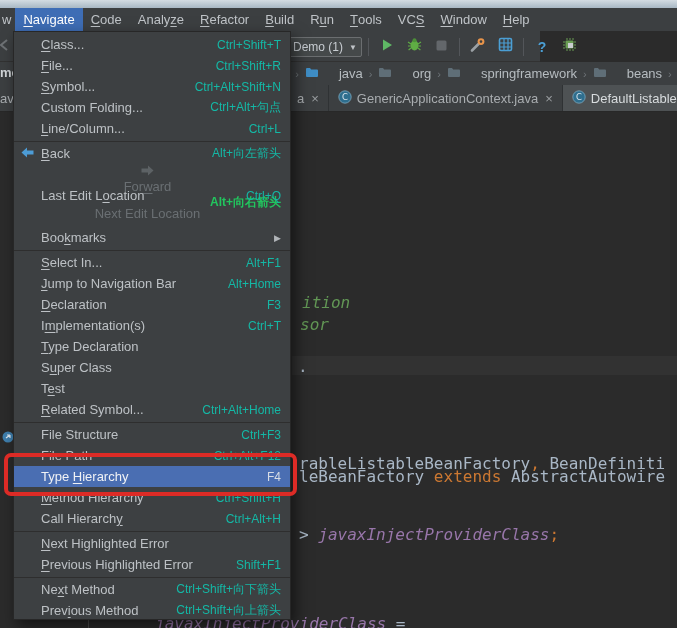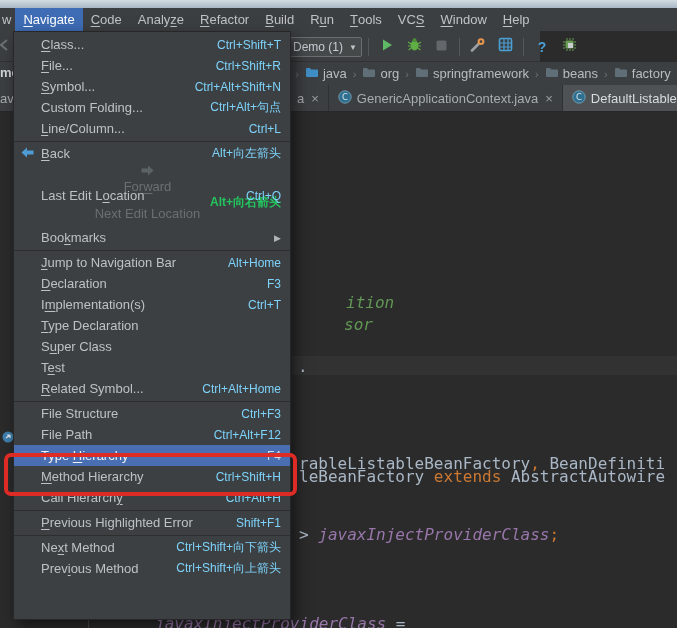--- a/index.html
+++ b/index.html
@@ -23,53 +23,53 @@
     border:1px solid #6b6e70; border-radius:2px; background:#45494a; color:#c8cdd2;
     font-size:12px; display:flex; align-items:center; padding:0 4px 0 6px; white-space:nowrap; }
   .run-combo .arrow { margin-left:auto; font-size:8px; color:#c0c4c8; }
   .tb-icons { position:absolute; left:368px; top:0; height:31px; display:flex; align-items:center; gap:9px; }
   .tb-sep { width:1px; height:18px; background:#53565a; }
   .tb-btn { width:18px; height:18px; display:flex; align-items:center; justify-content:center; }
 
   .breadcrumbs { position:absolute; left:0; top:62px; width:677px; height:23px;
     background:#3c3f41; color:#b6bcc0; font-size:13px; }
   .bc-row { position:absolute; left:280px; top:0; height:23px; display:flex; align-items:center; white-space:nowrap; }
-  .bc-item { display:flex; align-items:center; gap:4px; padding:0 2px; }
+  .bc-item { display:flex; align-items:center; gap:20px; padding:0 2px; }
   .bc-chev { color:#6d7377; font-size:11px; padding:0 4px; }
   .bc-fragment { position:absolute; left:0; top:3px; color:#d2d6d9; font-weight:bold; font-size:13px; }
 
   .tabbar { position:absolute; left:0; top:85px; width:677px; height:27px;
     background:#3c3f41; border-bottom:1px solid #282828; color:#a9adb0; font-size:13px; }
   .tab-row { position:absolute; left:288px; top:0; height:26px; display:flex; align-items:stretch; }
   .tab { display:flex; align-items:center; gap:5px; padding:0 9px; border-right:1px solid #2f3234;
     background:#3c3f41; white-space:nowrap; }
   .tab.sel { background:#4e5254; color:#d8dcde; }
   .tab .close { color:#9a9ea1; font-size:13px; margin-left:2px; }
   .tab-fragment { position:absolute; left:0; top:6px; color:#a9adb0; font-size:13px; }
 
   
   .editor { position:absolute; left:0; top:112px; width:677px; height:516px; background:#2b2b2b; }
   .cur-line { position:absolute; left:292px; top:244px; width:385px; height:19px; background:#323232; }
   .code-line { position:absolute; font-family:"DejaVu Sans Mono", monospace; font-size:16px;
     white-space:pre; line-height:18px; }
   .c-plain { color:#a9b7c6; }
   .c-keyword { color:#cc7832; }
-  .c-comment { color:#629755; font-style:italic;margin-left:44px; }
+  .c-comment { color:#629755; font-style:italic; }
   .c-field { color:#9876aa; font-style:italic; }
   .gutter-mark { position:absolute; left:2px; top:317px; }
   .gutter-vline { position:absolute; left:88px; top:505px; width:1px; height:11px; background:#4d4d4d; }
 
   
   .popup { position:absolute; left:13px; top:31px; width:278px; height:589px;
     background:#3d4042; border:1px solid #272727; box-shadow:4px 6px 14px rgba(0,0,0,.55);
     padding-top:2px; z-index:5; font-size:13px; }
   .pm-item { height:21px; display:flex; align-items:center; padding-right:9px; color:#bdc1c5; }
   .pm-item .ic { width:27px; display:flex; justify-content:center; align-items:center; flex:none; }
   .pm-item .lbl { white-space:nowrap; }
-  .pm-item .sc { margin-left:auto; color:#7dd3fc; font-size:12px; white-space:nowrap; padding-left:14px; }
+  .pm-item .sc { margin-left:auto; color:#14b8a6; font-size:12px; white-space:nowrap; padding-left:14px; }
   .pm-item .sub { margin-left:auto; color:#b0b4b8; font-size:9px; }
   .pm-item.disabled { color:#6a6f73;flex-direction:column; }
   .pm-item.disabled .sc { color:#22c55e;font-weight:bold; }
   .pm-item.sel { background:#4a6eb2; color:#f0f2f5; }
   .pm-item.sel .sc { color:#d6dce6; }
   .pm-sep { height:4px; display:flex; align-items:center; }
   .pm-sep::after { content:""; display:block; width:100%; height:1px; background:#2e2e2e; }
   u { text-decoration:underline; text-underline-offset:2px; }
 
   
@@ -300,20 +300,25 @@
         <span class="sc"></span>
       </div>
       <div class="pm-item">
         <span class="ic"></span>
         <span class="lbl">Boo<u>k</u>marks</span>
         <span class="sub">▶</span>
       </div>
       <div class="pm-sep"></div>
       <div class="pm-item">
         <span class="ic"></span>
+        <span class="lbl"><u>S</u>elect In...</span>
+        <span class="sc">Alt+F1</span>
+      </div>
+      <div class="pm-item">
+        <span class="ic"></span>
         <span class="lbl"><u>J</u>ump to Navigation Bar</span>
         <span class="sc">Alt+Home</span>
       </div>
       <div class="pm-item">
         <span class="ic"></span>
         <span class="lbl"><u>D</u>eclaration</span>
         <span class="sc">F3</span>
       </div>
       <div class="pm-item">
         <span class="ic"></span>
@@ -362,20 +367,25 @@
         <span class="sc">Ctrl+Shift+H</span>
       </div>
       <div class="pm-item">
         <span class="ic"></span>
         <span class="lbl">Call Hierarch<u>y</u></span>
         <span class="sc">Ctrl+Alt+H</span>
       </div>
       <div class="pm-sep"></div>
       <div class="pm-item">
         <span class="ic"></span>
+        <span class="lbl"><u>N</u>ext Highlighted Error</span>
+        <span class="sc"></span>
+      </div>
+      <div class="pm-item">
+        <span class="ic"></span>
         <span class="lbl"><u>P</u>revious Highlighted Error</span>
         <span class="sc">Shift+F1</span>
       </div>
       <div class="pm-sep"></div>
       <div class="pm-item">
         <span class="ic"></span>
         <span class="lbl">Ne<u>x</u>t Method</span>
         <span class="sc">Ctrl+Shift+向下箭头</span>
       </div>
       <div class="pm-item">

